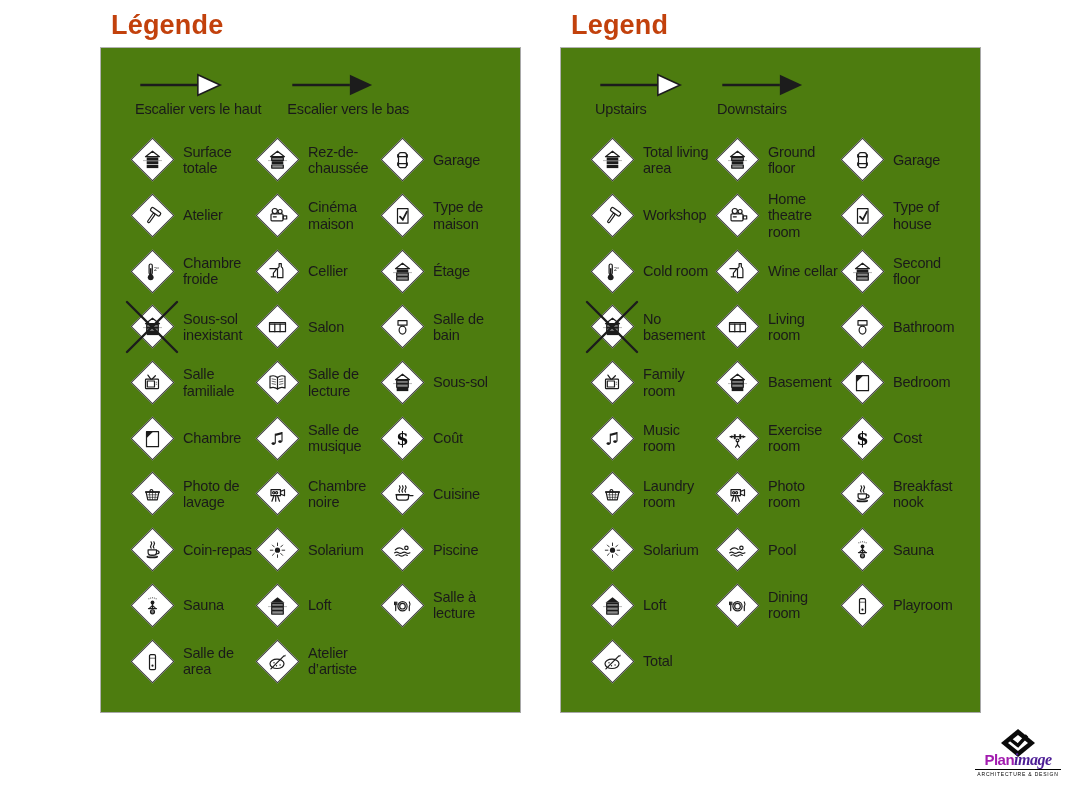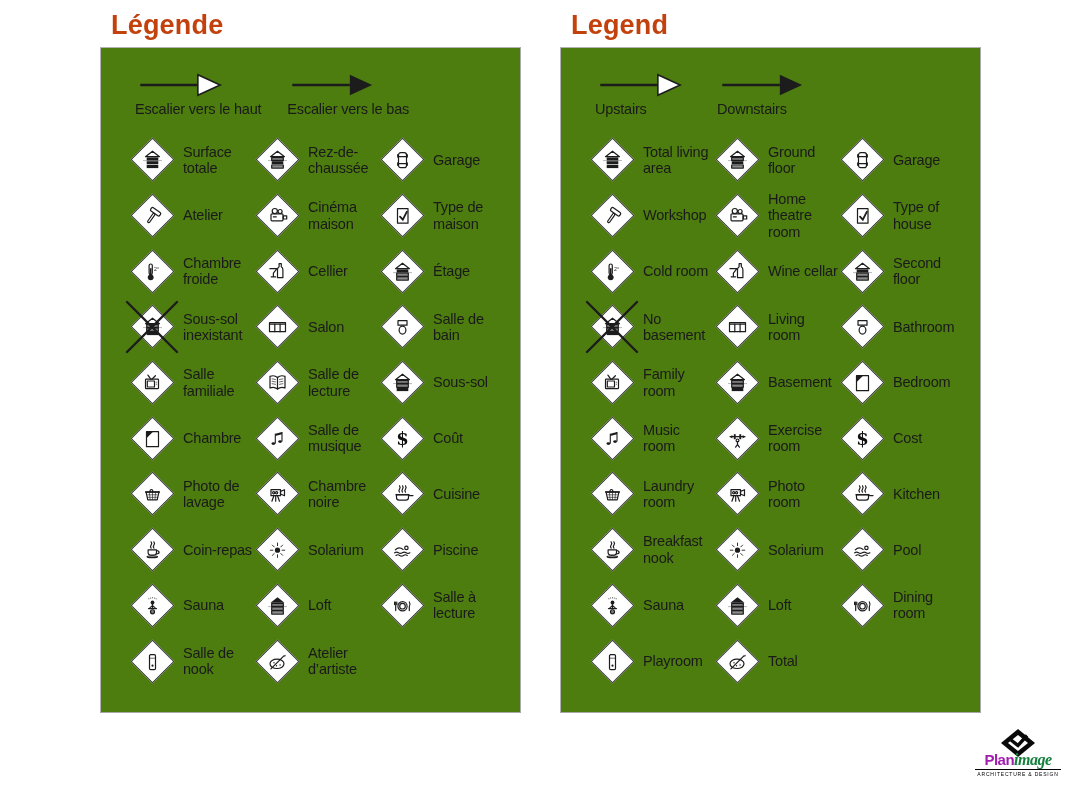--- a/index.html
+++ b/index.html
@@ -21,21 +21,21 @@
   .diamond{width:31px;height:31px;border:1.2px solid #3c3c3c;background:#fff;transform:rotate(45deg);
            display:flex;align-items:center;justify-content:center;box-sizing:border-box;}
   .inner{transform:rotate(-45deg);width:24px;height:24px;}
   .inner svg{width:24px;height:24px;display:block;overflow:visible;}
   .xmark{position:absolute;inset:-5px;width:56px;height:56px;pointer-events:none;}
   .cell-label{font-size:14.5px;line-height:1.12;letter-spacing:-.2px;max-width:72px;}
   .logo{position:absolute;right:10px;bottom:8px;width:104px;text-align:center;}
   .logo-mark{display:block;margin:0 auto;}
   .logo-text{font-size:15px;line-height:1;margin-top:-6px;white-space:nowrap;}
   .logo-text .w1{font-weight:bold;letter-spacing:-.5px;color:#a21caf;}
-  .logo-text .w2{font-family:"Liberation Serif", serif;font-style:italic;font-weight:bold;font-size:16px;letter-spacing:-.5px;color:#15803d;}
+  .logo-text .w2{font-family:"Liberation Serif", serif;font-style:italic;font-weight:bold;font-size:16px;letter-spacing:-.5px;color:#4c1d95;}
   .logo-rule{height:1.5px;background:#000;width:86px;margin:1px auto 1px;}
   .tagline{font-size:5px;letter-spacing:.8px;color:#000;}
 </style>
 </head>
 <body>
 
 <div class="legend-block" id="fr-block">
   <h1 class="title">Légende</h1>
   <div class="panel">
     <div class="arrows">
@@ -528,21 +528,21 @@
             <div class="diamond">
               <div class="inner">
                 <svg viewBox="0 0 24 24">
                   <rect x="9" y="4.5" width="6" height="15" rx="1.2" stroke="#1c1c1c" fill="none" stroke-width="1.2" stroke-linecap="round" stroke-linejoin="round"></rect>
                   <line x1="9" y1="8" x2="15" y2="8" stroke="#1c1c1c" stroke-width="0.65"></line>
                   <circle cx="12" cy="15.5" r="1.1" fill="#1c1c1c"></circle>
                 </svg>
               </div>
             </div>
           </div>
-          <div class="cell-label">Salle de nook</div>
+          <div class="cell-label">Salle de area</div>
         </div>
         <div class="cell">
           <div class="dwrap">
             <div class="diamond">
               <div class="inner">
                 <svg viewBox="0 0 24 24">
                   <ellipse cx="11.5" cy="13.6" rx="7" ry="4.7" stroke="#1c1c1c" fill="none" stroke-width="1.2" stroke-linecap="round" stroke-linejoin="round"></ellipse>
                   <circle cx="8.5" cy="12.6" r="0.7" fill="#1c1c1c"></circle>
                   <circle cx="11" cy="15.6" r="0.7" fill="#1c1c1c"></circle>
                   <circle cx="14.6" cy="14.8" r="0.7" fill="#1c1c1c"></circle>
@@ -904,37 +904,20 @@
                   <circle cx="11.1" cy="10.5" r="1.1" stroke="#1c1c1c" fill="none" stroke-width="1.2" stroke-linecap="round" stroke-linejoin="round"></circle>
                   <path d="M15 9.2 L19 7.5 V13.5 L15 11.8 Z" stroke="#1c1c1c" fill="none" stroke-width="1.2" stroke-linecap="round" stroke-linejoin="round"></path>
                   <line x1="8.4" y1="13.5" x2="6.4" y2="19" stroke="#1c1c1c" fill="none" stroke-width="1.2" stroke-linecap="round" stroke-linejoin="round"></line>
                   <line x1="12" y1="13.5" x2="14" y2="19" stroke="#1c1c1c" fill="none" stroke-width="1.2" stroke-linecap="round" stroke-linejoin="round"></line>
                   <line x1="10.2" y1="13.5" x2="10.2" y2="19" stroke="#1c1c1c" fill="none" stroke-width="1.2" stroke-linecap="round" stroke-linejoin="round"></line>
                 </svg>
               </div>
             </div>
           </div>
           <div class="cell-label">Photo room</div>
-        </div>
-        <div class="cell">
-          <div class="dwrap">
-            <div class="diamond">
-              <div class="inner">
-                <svg viewBox="0 0 24 24">
-                  <path d="M9 10 q-1.3-1.6 0-3.2 q1.3-1.6 0-3.2" stroke="#1c1c1c" fill="none" stroke-width="1.2" stroke-linecap="round" stroke-linejoin="round"></path>
-                  <path d="M12 10 q-1.3-1.6 0-3.2 q1.3-1.6 0-3.2" stroke="#1c1c1c" fill="none" stroke-width="1.2" stroke-linecap="round" stroke-linejoin="round"></path>
-                  <path d="M15 10 q-1.3-1.6 0-3.2 q1.3-1.6 0-3.2" stroke="#1c1c1c" fill="none" stroke-width="1.2" stroke-linecap="round" stroke-linejoin="round"></path>
-                  <path d="M6 12.5 H18 V15.4 Q18 18 15.4 18 H8.6 Q6 18 6 15.4 Z" stroke="#1c1c1c" fill="none" stroke-width="1.2" stroke-linecap="round" stroke-linejoin="round"></path>
-                  <line x1="5" y1="12.5" x2="19" y2="12.5" stroke="#1c1c1c" stroke-width="1.5"></line>
-                  <line x1="19" y1="13.4" x2="22.5" y2="13.4" stroke="#1c1c1c" fill="none" stroke-width="1.2" stroke-linecap="round" stroke-linejoin="round"></line>
-                </svg>
-              </div>
-            </div>
-          </div>
-          <div class="cell-label">Kitchen</div>
         </div>
         <div class="cell">
           <div class="dwrap">
             <div class="diamond">
               <div class="inner">
                 <svg viewBox="0 0 24 24">
                   <path d="M10.6 10 q-1.3-1.6 0-3.2 q1.3-1.6 0-3.2" stroke="#1c1c1c" fill="none" stroke-width="1.2" stroke-linecap="round" stroke-linejoin="round"></path>
                   <path d="M13.4 10 q-1.3-1.6 0-3.2 q1.3-1.6 0-3.2" stroke="#1c1c1c" fill="none" stroke-width="1.2" stroke-linecap="round" stroke-linejoin="round"></path>
                   <path d="M7.6 11.6 H16 V14.4 Q16 17 12.6 17 H11 Q7.6 17 7.6 14.4 Z" stroke="#1c1c1c" fill="none" stroke-width="1.2" stroke-linecap="round" stroke-linejoin="round"></path>
                   <path d="M16 12.3 q2.6 0.2 2.6 1.8 q0 1.6 -2.8 1.7" stroke="#1c1c1c" fill="none" stroke-width="1.2" stroke-linecap="round" stroke-linejoin="round"></path>

